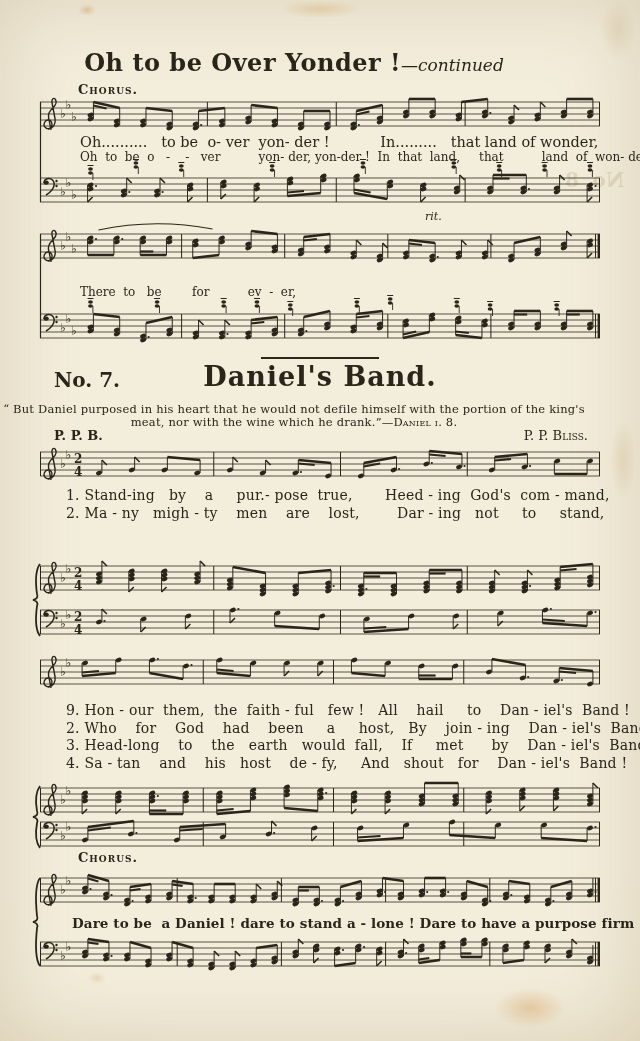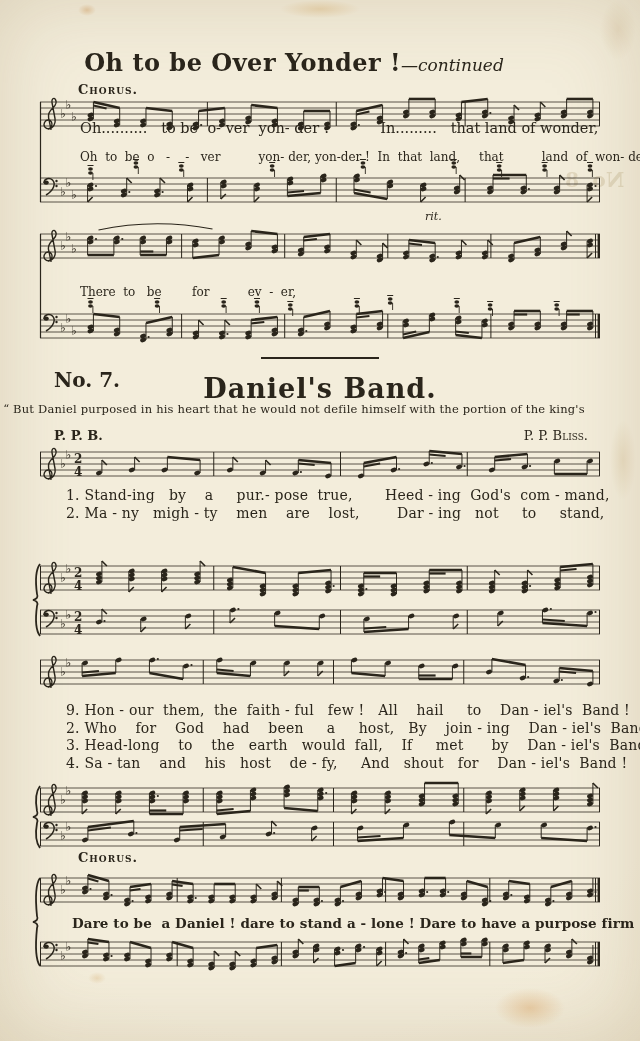--- a/index.html
+++ b/index.html
@@ -10,21 +10,21 @@
   svg.sys{position:absolute;left:40px;overflow:visible;display:block;}
   .title-row{position:absolute;top:48px;left:0;width:588px;text-align:center;white-space:nowrap;}
   .blackletter{font-weight:bold;font-size:24px;letter-spacing:.5px;}
   .continued{font-style:italic;font-size:17px;font-weight:normal;}
   .chorus-label{position:absolute;font-variant:small-caps;font-size:13px;letter-spacing:1px;font-weight:bold;}
   .lyric{position:absolute;white-space:pre;font-size:14.5px;}
   .lyric-sm{position:absolute;white-space:pre;font-size:12px;}
   .rit{position:absolute;font-style:italic;font-size:11px;}
   .divider{position:absolute;height:1.5px;background:#2a251b;}
   .number{position:absolute;font-weight:bold;font-size:20px;}
-  .songtitle{position:absolute;left:0;width:640px;text-align:center;font-weight:bold;font-size:27px;letter-spacing:1px;margin-top:12px;}
+  .songtitle{position:absolute;left:0;width:640px;text-align:center;font-weight:bold;font-size:27px;letter-spacing:1px;}
   .quote{position:absolute;left:0;width:588px;text-align:center;font-size:11.5px;letter-spacing:.2px;}
   .attr{position:absolute;font-size:13px;}
   .sc{font-variant:small-caps;}
   .verse{position:absolute;white-space:pre;font-size:14px;letter-spacing:.2px;}
   .chorus-line{position:absolute;white-space:pre;font-size:13.5px;font-weight:bold;letter-spacing:.1px;}
   .stain{position:absolute;border-radius:50%;pointer-events:none;}
   .ghost{position:absolute;transform:scaleX(-1);color:rgba(150,125,70,.20);font-weight:bold;font-size:20px;filter:blur(.7px);}
 </style>
 </head>
 <body>
@@ -252,21 +252,21 @@
       <ellipse cx="504.59090909090907" cy="72" rx="2.4" ry="1.8" fill="#2a251b"></ellipse>
       <ellipse cx="504.59090909090907" cy="76" rx="2.4" ry="1.8" fill="#2a251b"></ellipse>
       <line x1="501.59090909090907" y1="68.5" x2="507.59090909090907" y2="68.5" stroke="#2a251b" stroke-width="1"></line>
       <line x1="506.99090909090904" y1="76" x2="506.99090909090904" y2="83" stroke="#2a251b" stroke-width="0.9"></line>
       <ellipse cx="550" cy="72" rx="2.4" ry="1.8" fill="#2a251b"></ellipse>
       <ellipse cx="550" cy="76" rx="2.4" ry="1.8" fill="#2a251b"></ellipse>
       <line x1="547" y1="68.5" x2="553" y2="68.5" stroke="#2a251b" stroke-width="1"></line>
       <line x1="552.4" y1="76" x2="552.4" y2="83" stroke="#2a251b" stroke-width="0.9"></line>
       <line x1="0.5" y1="8" x2="0.5" y2="108" stroke="#2a251b" stroke-width="1.2"></line>
     </svg>
-  <div class="lyric" style="left:80px;top:120px;">Oh..........   to be  o- ver  yon- der !           In.........   that land of wonder,</div>
+  <div class="lyric" style="left:80px;top:134px;">Oh..........   to be  o- ver  yon- der !           In.........   that land of wonder,</div>
   <div class="lyric-sm" style="left:80px;top:150px;">Oh  to  be  o   -    -   ver          yon- der, yon-der !  In  that  land,     that          land  of  won- der</div>
 
   <div class="rit" style="left:425px;top:210px;">rit.</div>
   <svg class="sys" style="top:208px;" width="566" height="136">
       <line x1="0" y1="26" x2="560" y2="26" stroke="#2a251b" stroke-width="0.9" opacity="0.85"></line>
       <line x1="0" y1="32" x2="560" y2="32" stroke="#2a251b" stroke-width="0.9" opacity="0.85"></line>
       <line x1="0" y1="38" x2="560" y2="38" stroke="#2a251b" stroke-width="0.9" opacity="0.85"></line>
       <line x1="0" y1="44" x2="560" y2="44" stroke="#2a251b" stroke-width="0.9" opacity="0.85"></line>
       <line x1="0" y1="50" x2="560" y2="50" stroke="#2a251b" stroke-width="0.9" opacity="0.85"></line>
       <line x1="0.5" y1="26" x2="0.5" y2="50" stroke="#2a251b" stroke-width="1"></line>
@@ -501,20 +501,21 @@
       <line x1="519.1" y1="101" x2="519.1" y2="108" stroke="#2a251b" stroke-width="0.9"></line>
       <line x1="0.5" y1="26" x2="0.5" y2="130" stroke="#2a251b" stroke-width="1.2"></line>
     </svg>
   <div class="lyric-sm" style="left:80px;top:285px;">There  to   be        for          ev  -  er,</div>
 
   <div class="divider" style="left:261px;top:357px;width:118px;"></div>
 
   <div class="number" style="left:54px;top:368px;">No. 7.</div>
   <div class="songtitle" style="top:361px;">Daniel's Band.</div>
   <div class="quote" style="top:402px;">“ But Daniel purposed in his heart that he would not defile himself with the portion of the king's</div>
+  <div class="quote" style="top:415px;"><span>meat, nor with the wine which he drank.”—</span><span class="sc">Daniel i. 8.</span></div>
   <div class="attr" style="left:54px;top:428px;font-weight:bold;">P. P. B.</div>
   <div class="attr sc" style="right:52px;top:428px;">P. P. Bliss.</div>
 
   <svg class="sys" style="top:446px;" width="566" height="200">
       <line x1="0" y1="6" x2="560" y2="6" stroke="#2a251b" stroke-width="0.9" opacity="0.85"></line>
       <line x1="0" y1="12" x2="560" y2="12" stroke="#2a251b" stroke-width="0.9" opacity="0.85"></line>
       <line x1="0" y1="18" x2="560" y2="18" stroke="#2a251b" stroke-width="0.9" opacity="0.85"></line>
       <line x1="0" y1="24" x2="560" y2="24" stroke="#2a251b" stroke-width="0.9" opacity="0.85"></line>
       <line x1="0" y1="30" x2="560" y2="30" stroke="#2a251b" stroke-width="0.9" opacity="0.85"></line>
       <line x1="0.5" y1="6" x2="0.5" y2="30" stroke="#2a251b" stroke-width="1"></line>

